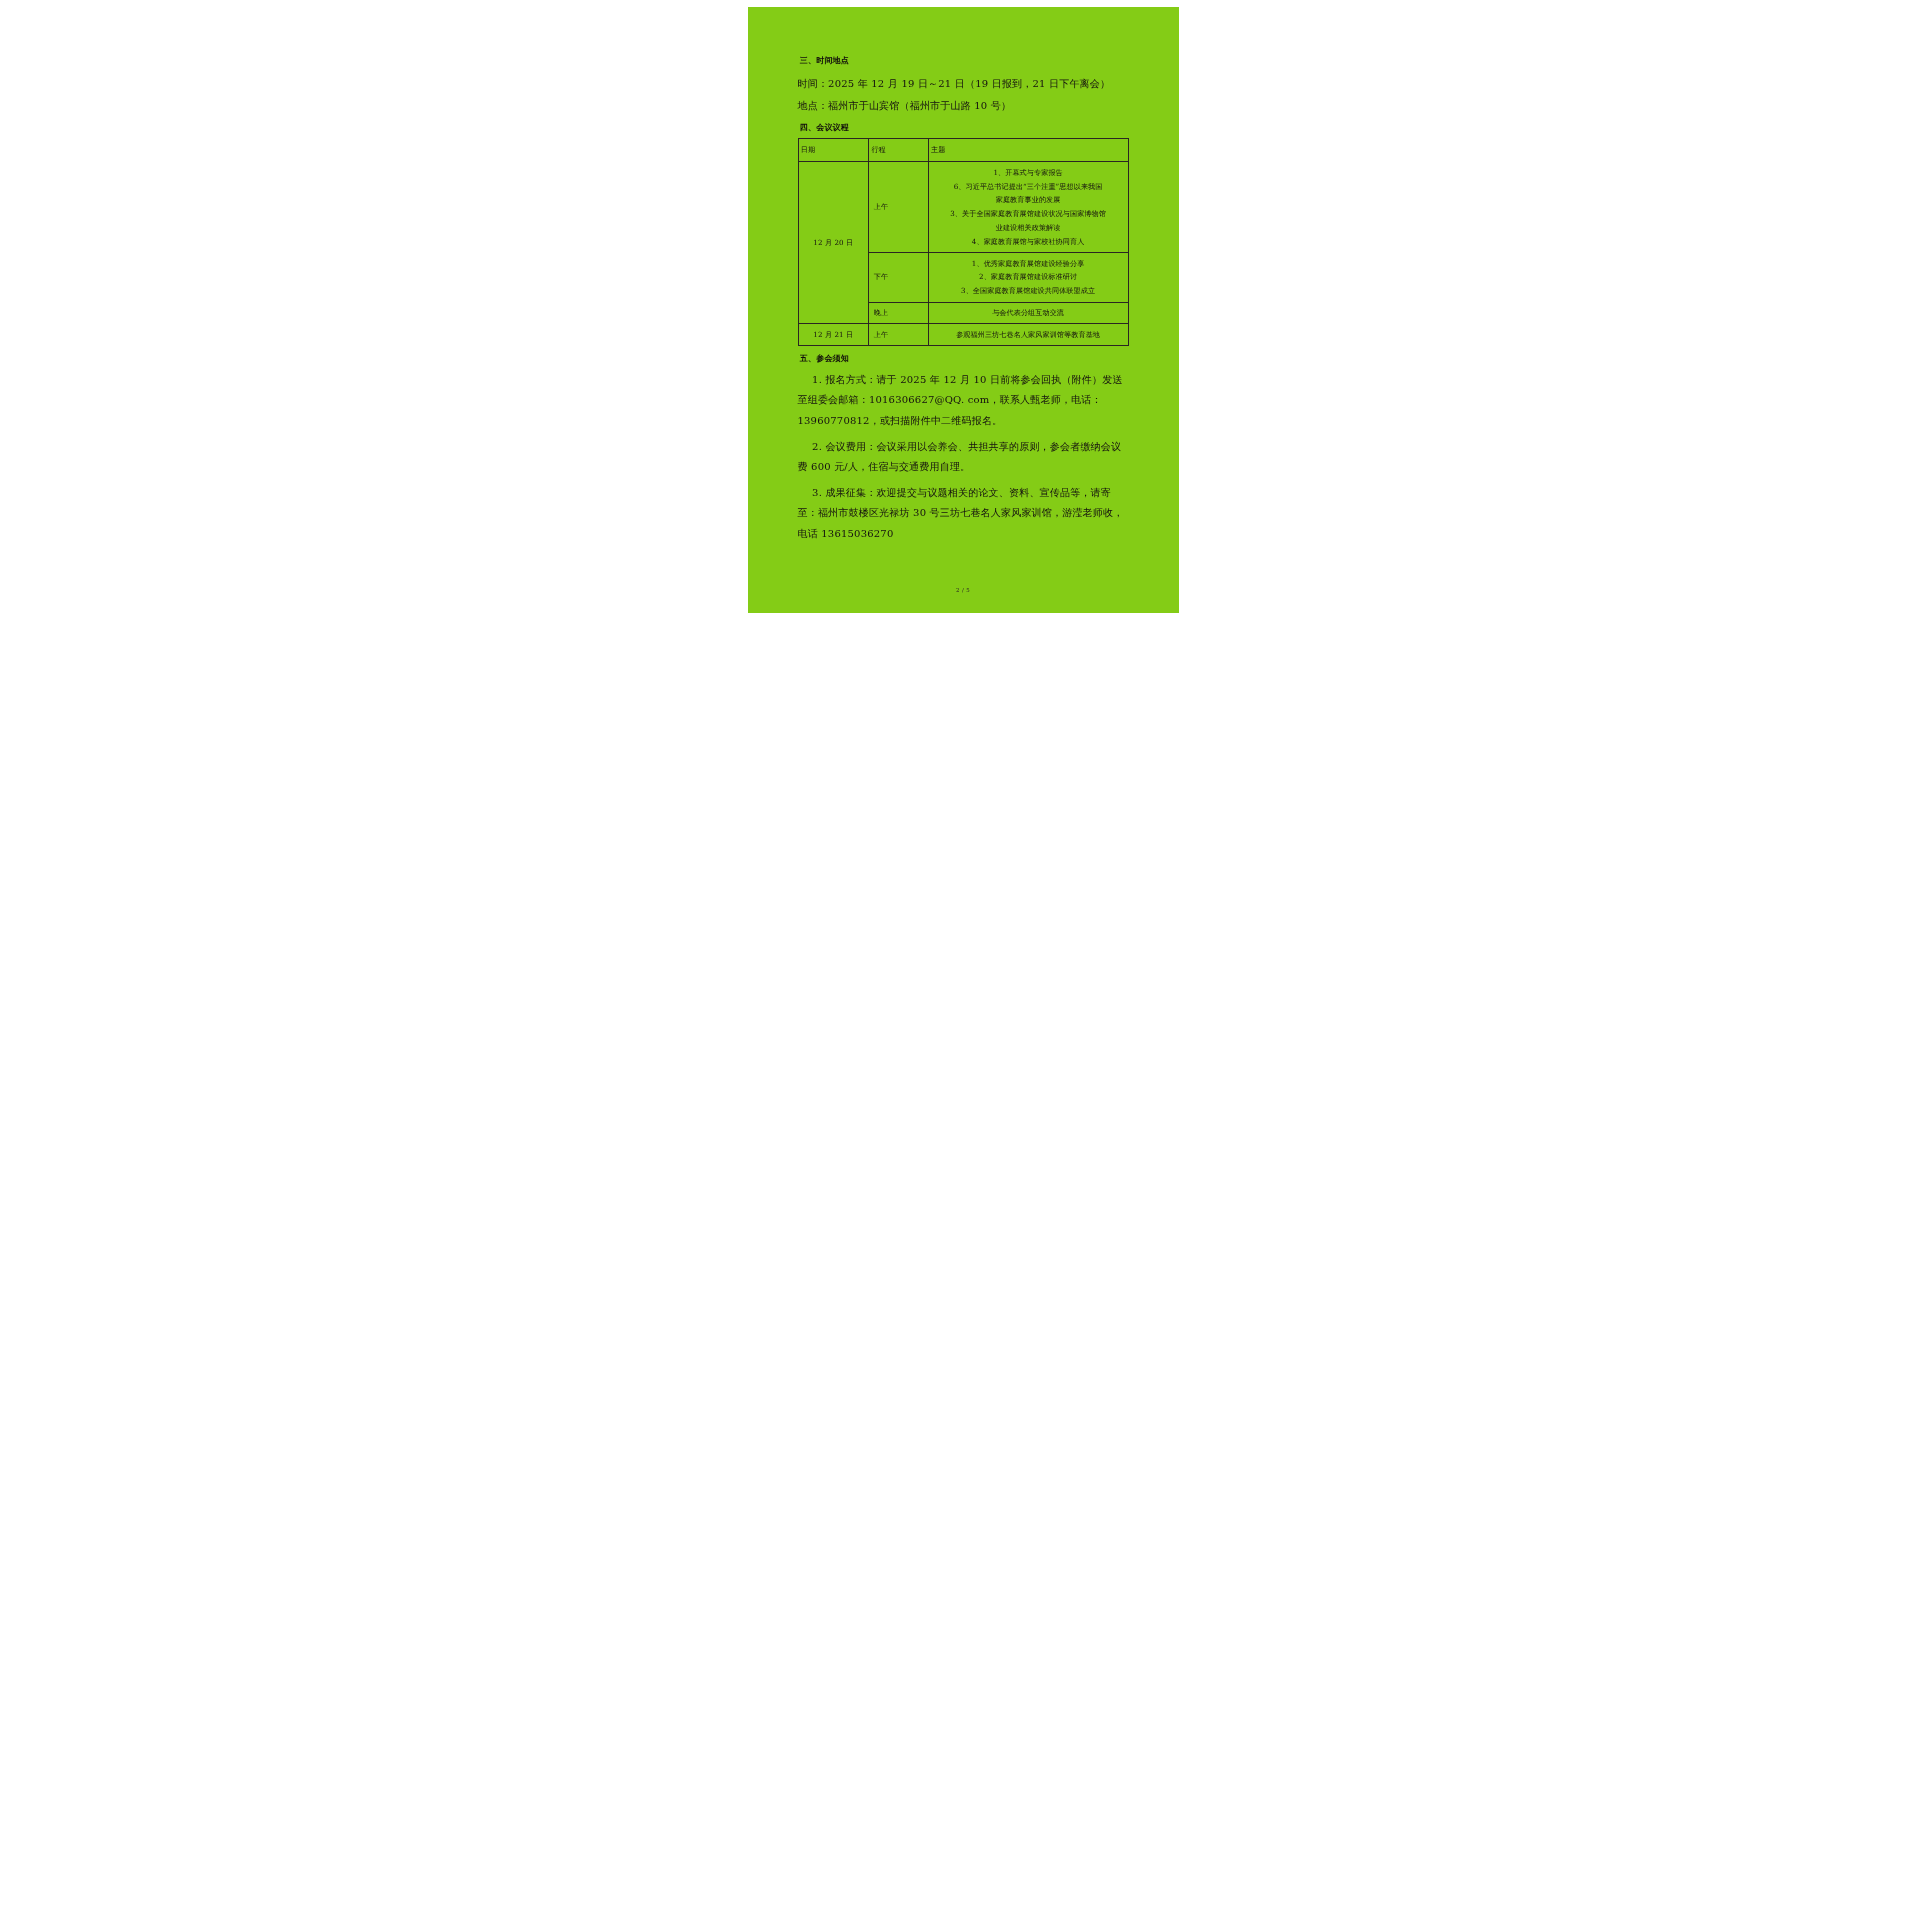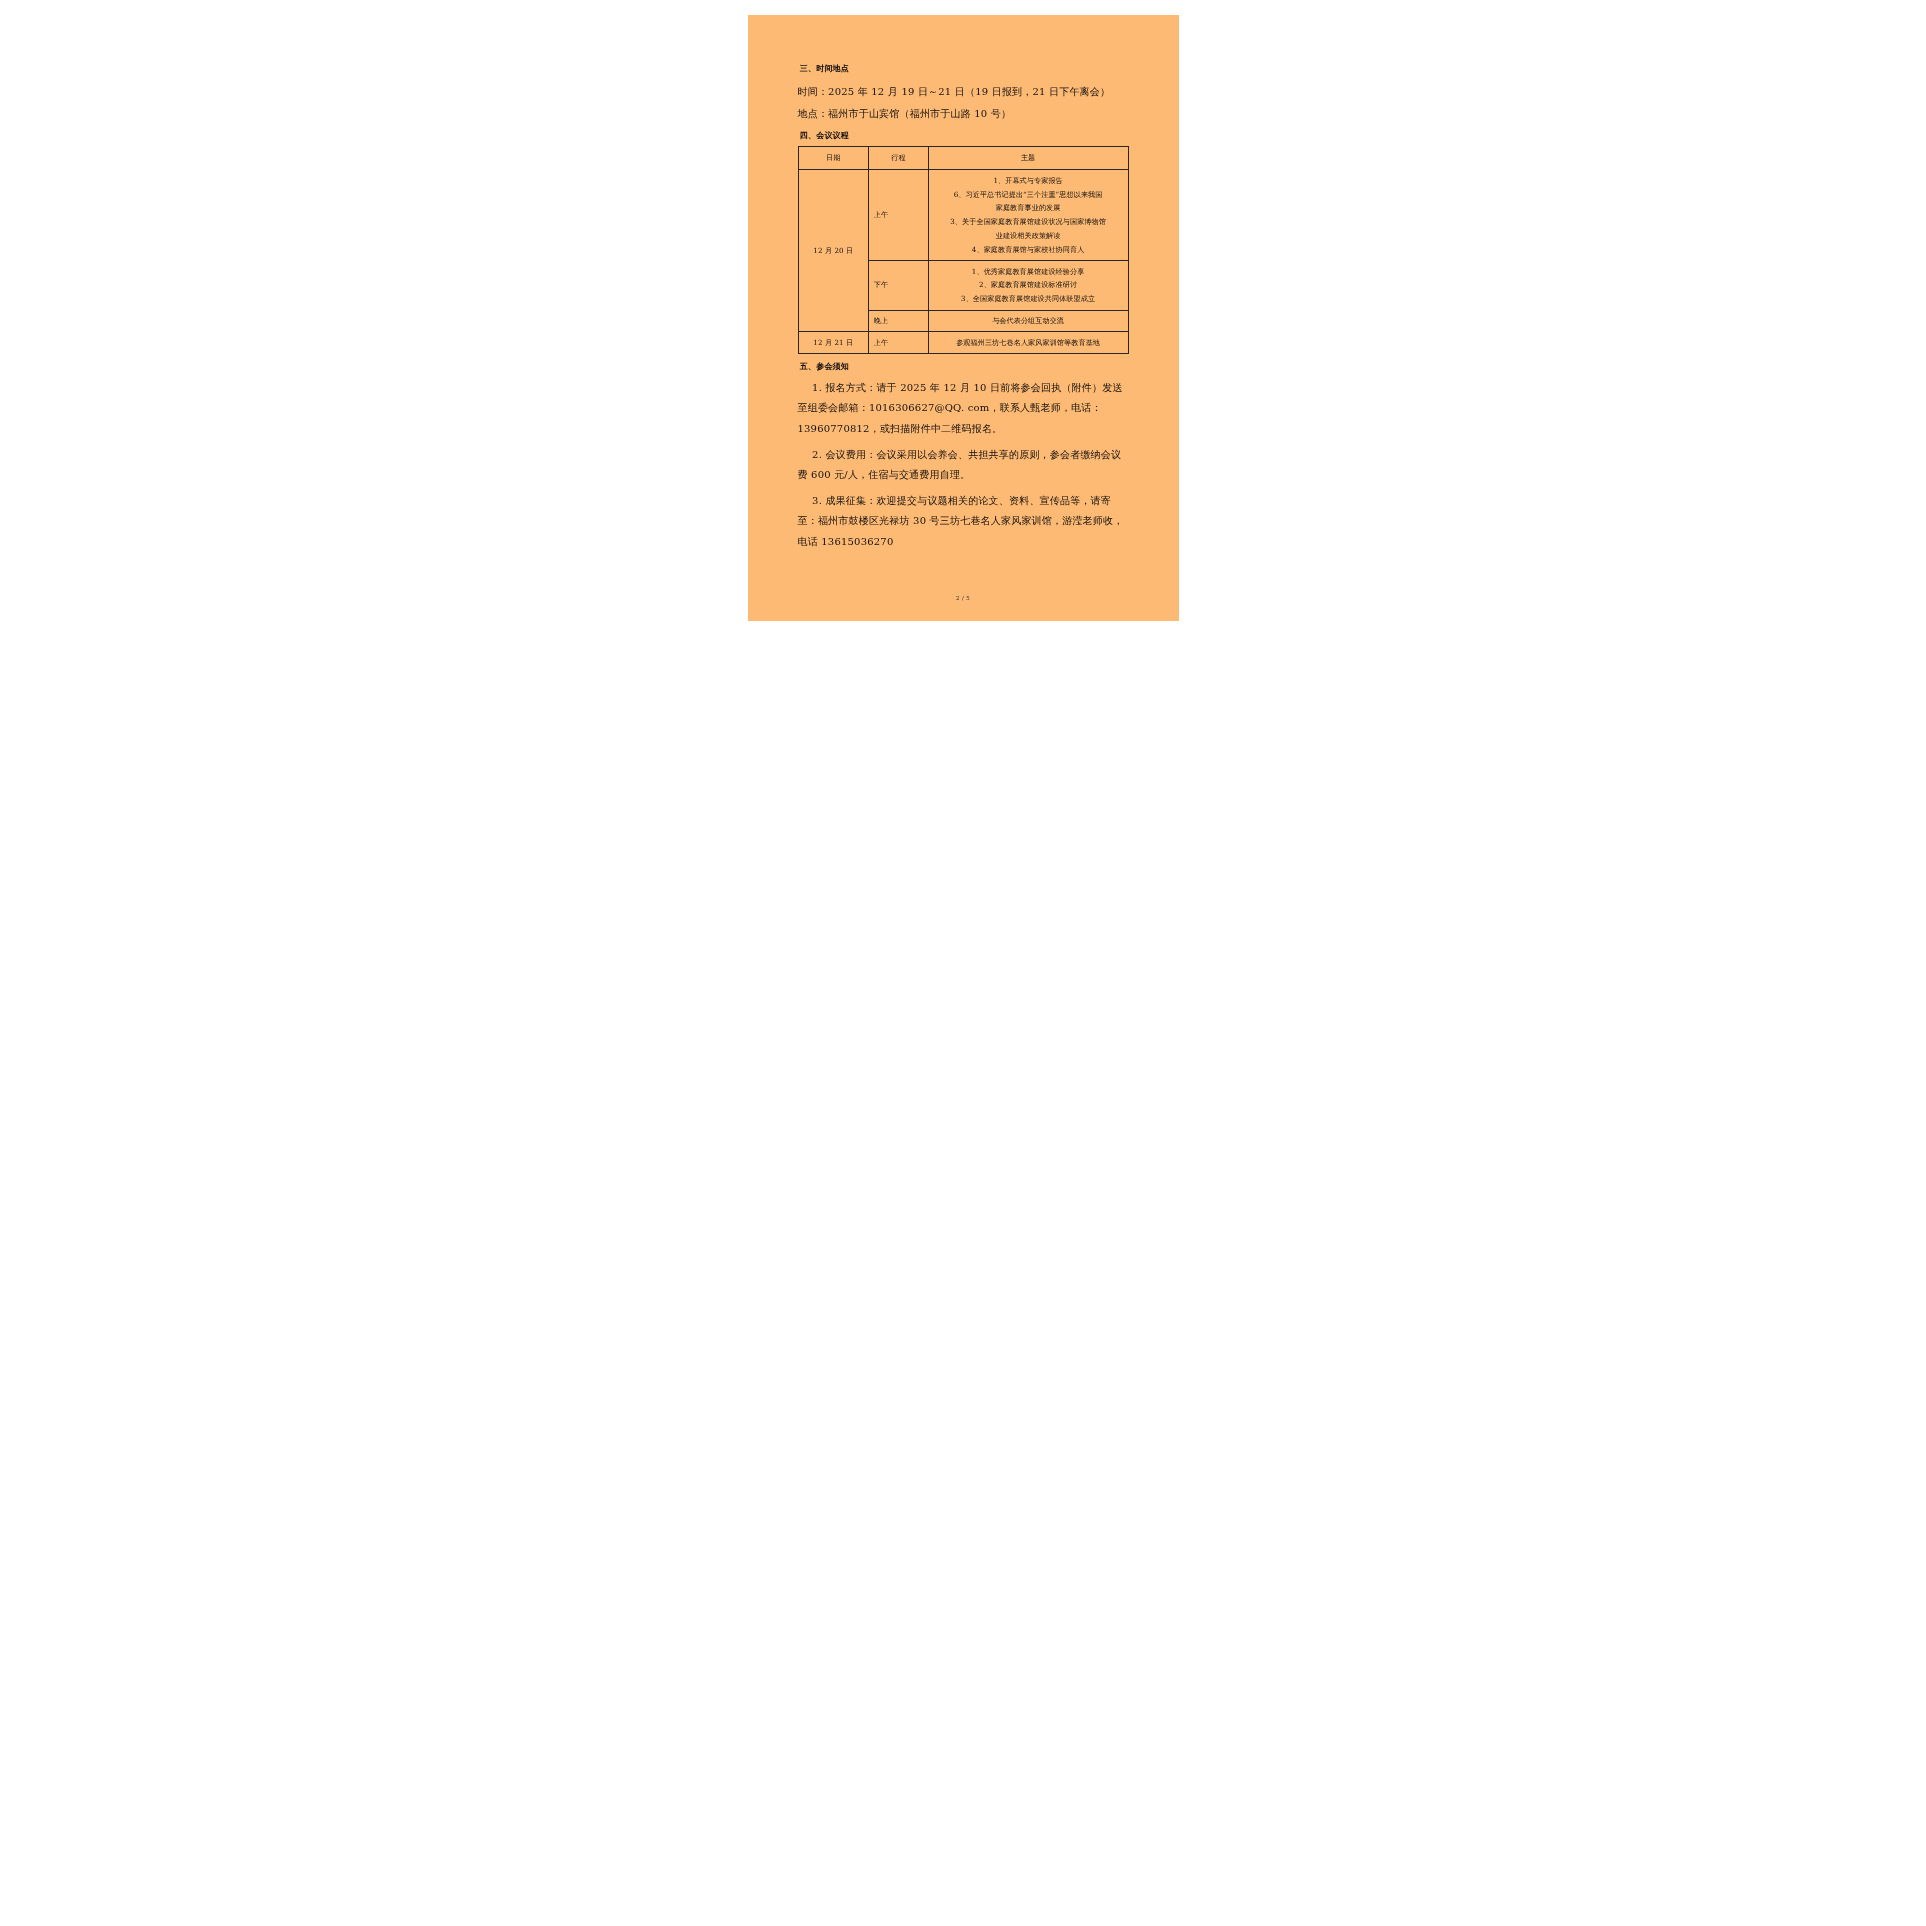--- a/index.html
+++ b/index.html
@@ -8,22 +8,22 @@
     background: #ffffff;
   }
   body {
     font-family: "DejaVu Serif", "Liberation Serif", serif;
     color: #14110f;
   }
   .page {
     position: relative;
     width: 431px;
     height: 606px;
-    margin: 15px auto;
-    background: #fdba74;
+    margin: 7px auto;
+    background: #84cc16;
     box-sizing: border-box;
     padding: 48px 39px 15.4px 39px;
   }
   .content {
     width: 331px;
     margin: 0 auto;
   }
   h2.section-heading {
     font-family: "DejaVu Sans", "Liberation Sans", sans-serif;
     font-size: 8px;
@@ -57,21 +57,21 @@
   table.agenda td {
     border: 0.5px solid #2a2622;
     padding: 3.5px 4.6px;
     font-size: 7.1px;
     line-height: 1.95;
     vertical-align: middle;
     letter-spacing: 0.1px;
     color: #14110f;
   }
   table.agenda td.head {
-    text-align: center;
+    text-align: left;
     padding: 4.2px 2.3px;
   }
   td.col-date { width: 65px; text-align: center; }
   td.col-trip { width: 54px; text-align: left; }
   td.col-topic { text-align: center; }
   td.topic-cell .topic-line {
     display: block;
     white-space: normal;
   }
   .footer {

